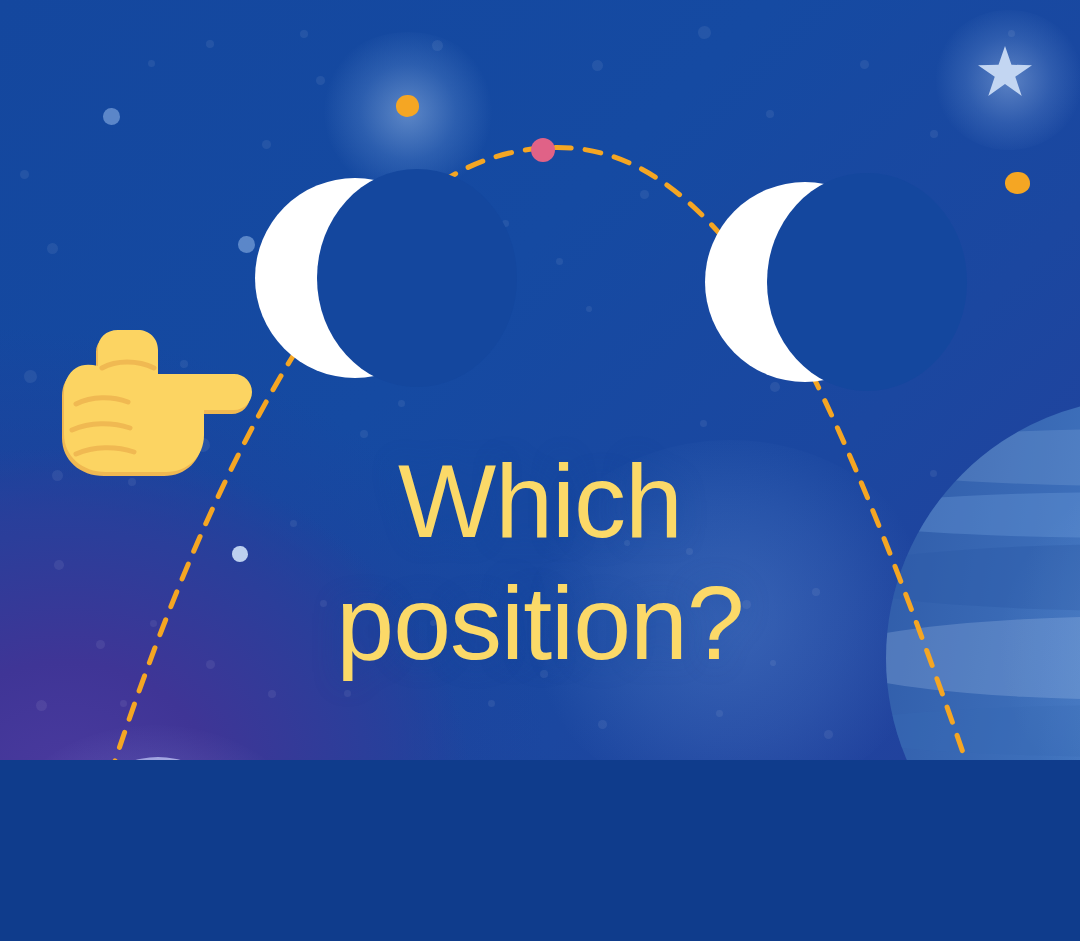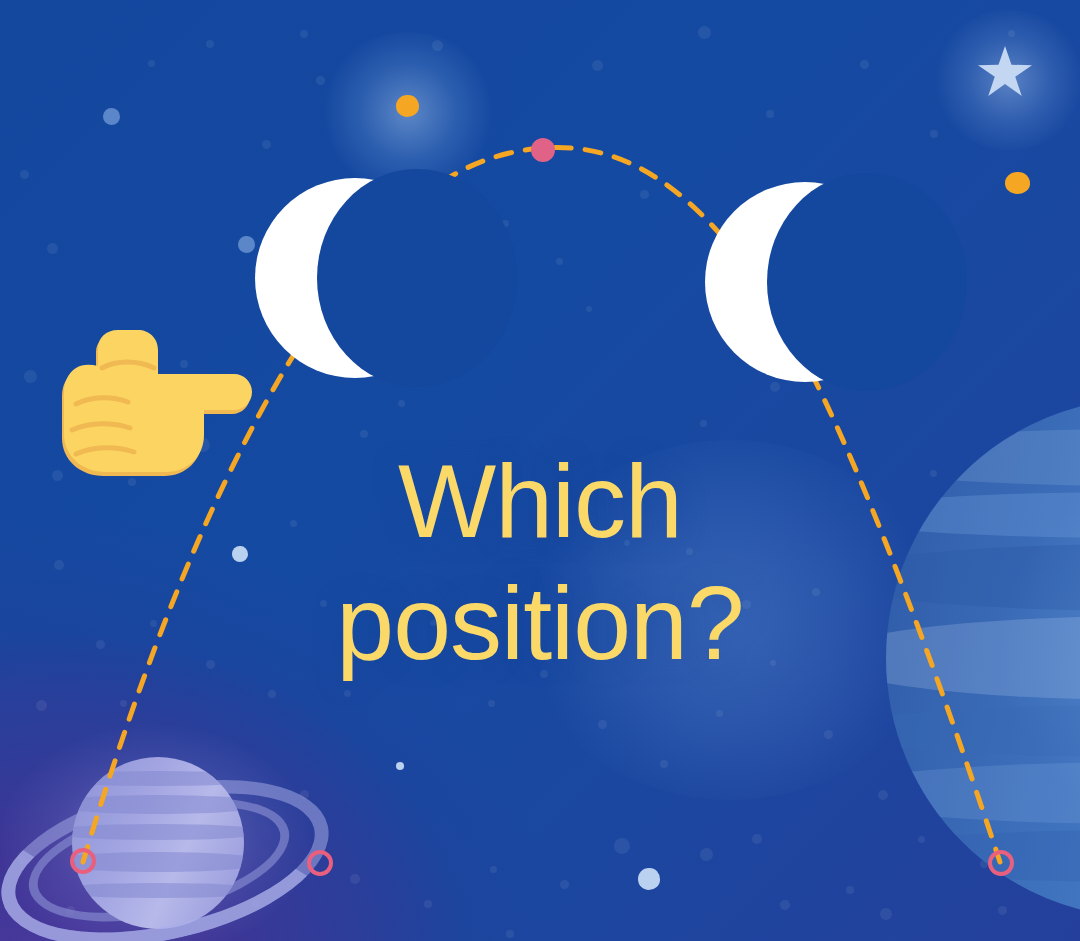--- a/index.html
+++ b/index.html
@@ -4,21 +4,21 @@
 <title>Which position?</title>
 <style>
   html, body {
     margin: 0;
     padding: 0;
     background: #0f3c8c;
   }
   #stage {
     position: relative;
     width: 1080px;
-    height: 941px;
+    height: 760px;
     overflow: hidden;
     font-family: "Liberation Sans", "DejaVu Sans", sans-serif;
     background: #14479e;
   }
   
   .bg-base {
     position: absolute;
     inset: 0;
     background:
       radial-gradient(ellipse 520px 430px at 6% 103%, #4a3a9e 0%, #3f3596 28%, #2b3e9a 58%, rgba(20,71,158,0) 78%),

